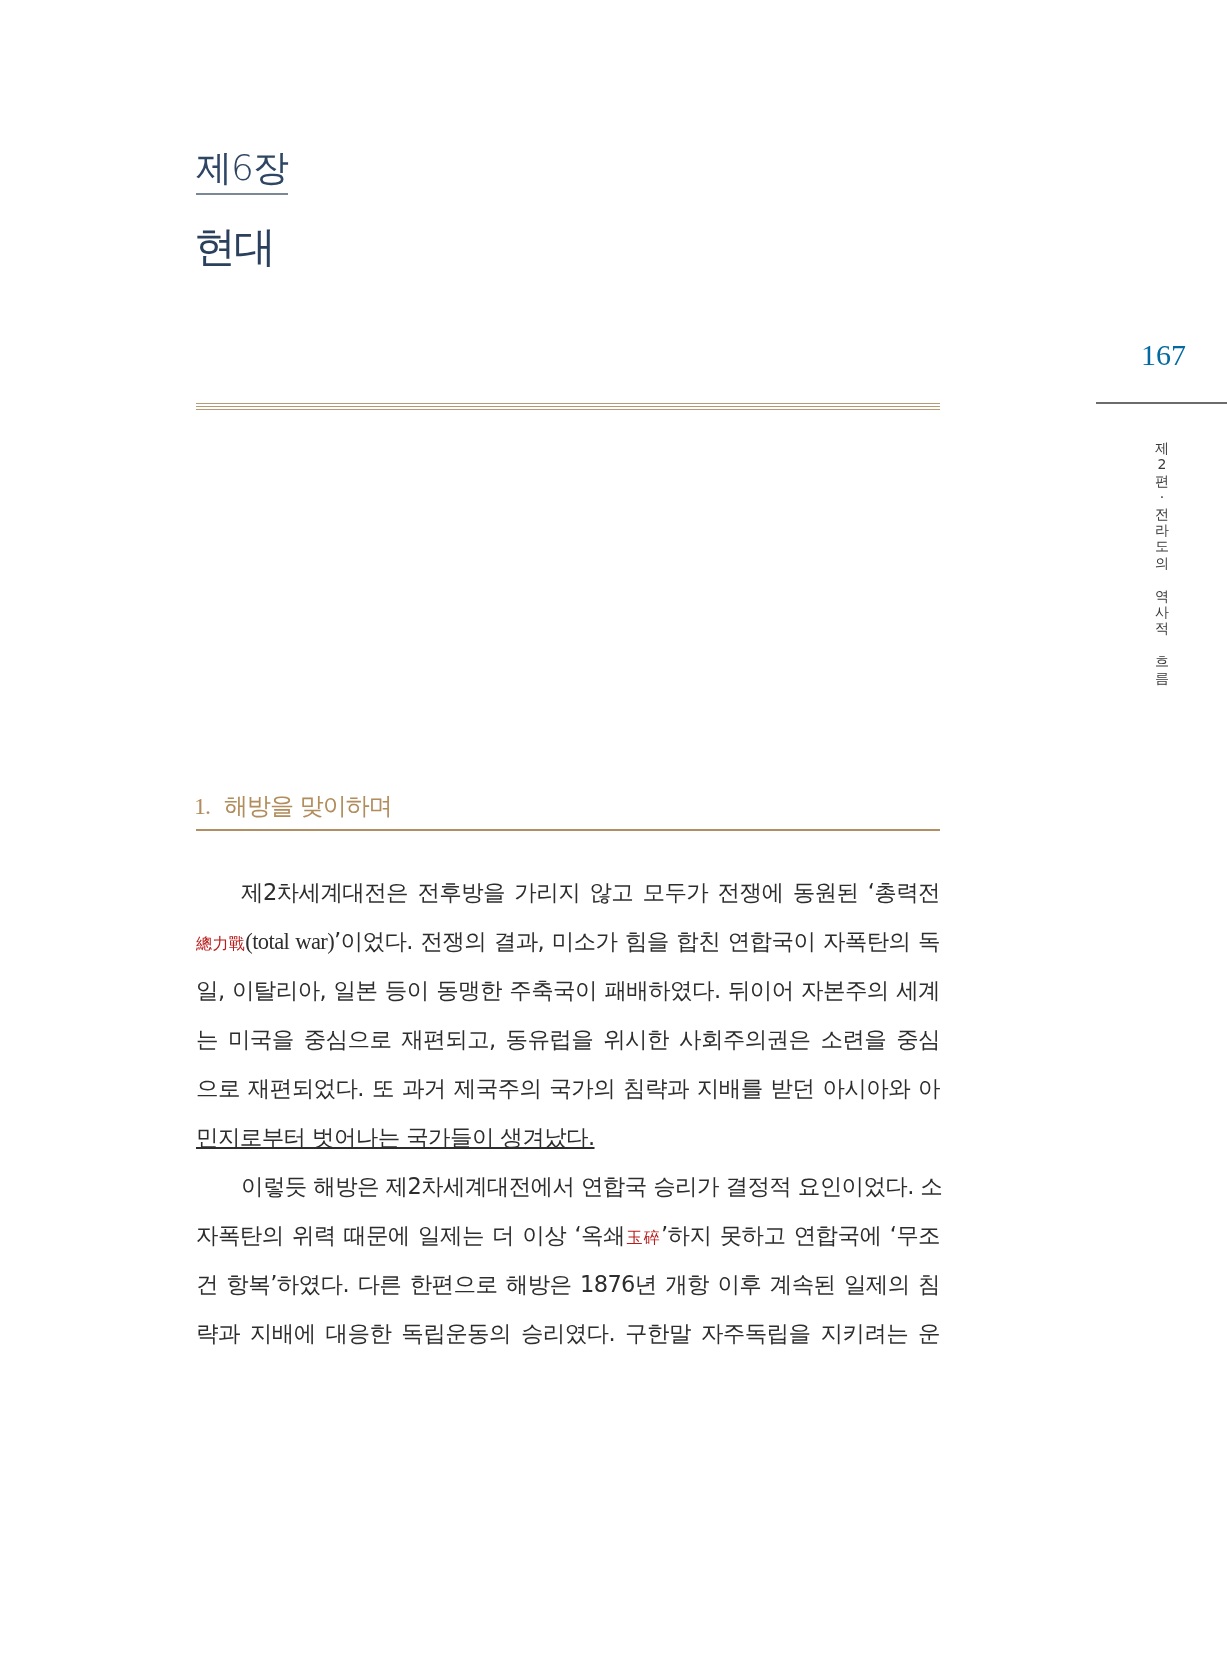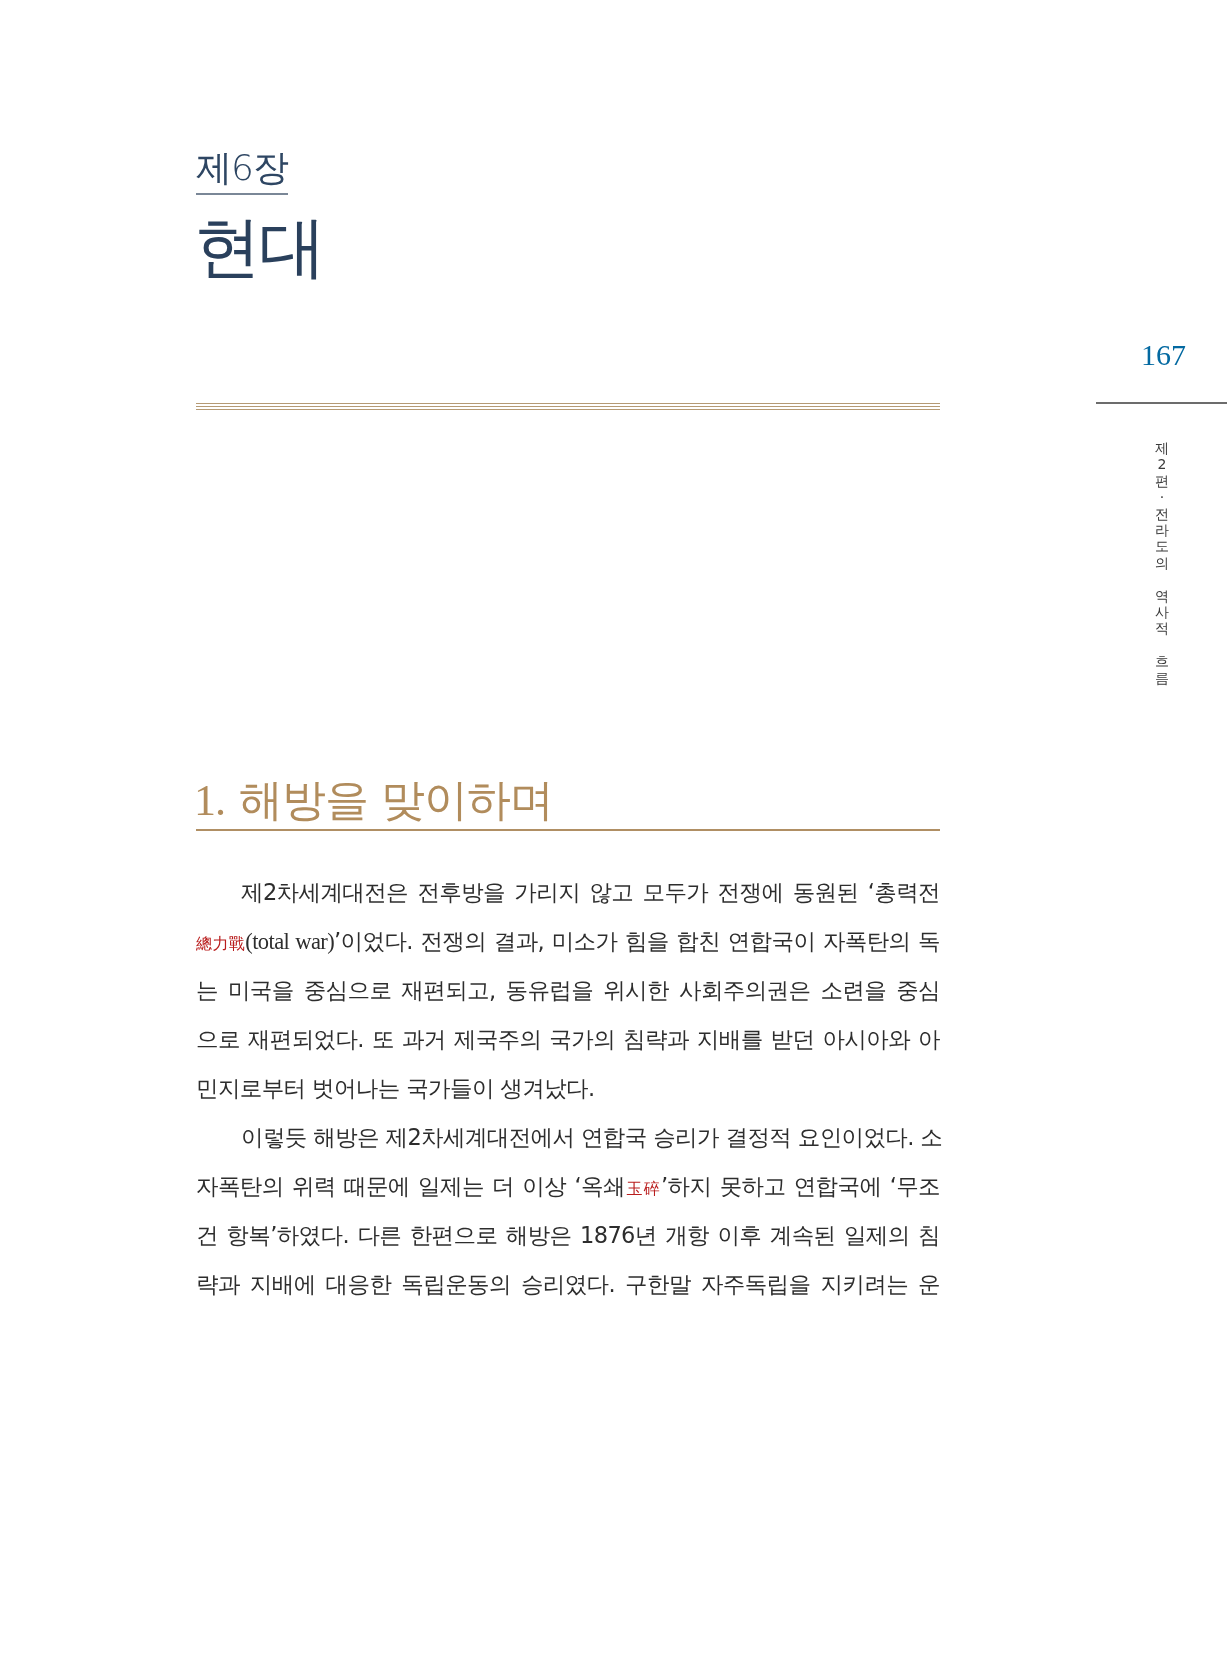--- a/index.html
+++ b/index.html
@@ -33,21 +33,21 @@
       top: 193px;
       width: 92px;
       height: 2px;
       background: #7a8797;
     }
     .chapter-title {
       position: absolute;
       left: 194px;
       top: 212px;
       font-family: "DejaVu Sans", "Liberation Sans", sans-serif;
-      font-size: 67px;
+      font-size: 42px;
       line-height: 70px;
       color: #2a405c;
       font-weight: 300;
       letter-spacing: -2px;
     }
     .page-number {
       position: absolute;
       left: 1141px;
       top: 337px;
       font-family: "Liberation Serif", "DejaVu Serif", serif;
@@ -93,22 +93,22 @@
       left: 0; right: 0;
       top: 0; bottom: 0;
       background: #f6ead8;
       z-index: -1;
     }
     .section-heading {
       position: absolute;
       left: 194px;
       top: 776px;
       font-family: "DejaVu Sans", "Liberation Sans", sans-serif;
-      font-size: 44px;
-      line-height: 48px;
+      font-size: 24px;
+      line-height: 60px;
       color: #b18c5c;
       font-weight: 300;
       letter-spacing: -1px;
     }
     .section-heading .num {
       margin-right: 14px;
       font-family: "Liberation Serif", "DejaVu Serif", serif;
     }
     .section-rule {
       position: absolute;
@@ -130,20 +130,21 @@
     .body-text .line {
       height: 49px;
       line-height: 49px;
       white-space: nowrap;
       text-align: justify;
       text-align-last: justify;
       letter-spacing: -0.6px;
     }
     .body-text .line.last {
       text-align-last: left;
+      text-decoration: underline;
     }
     .body-text .line.indent {
       padding-left: 45px;
     }
     .hanja {
       color: #b91c1c;
       font-size: 16px;
     }
     .latin {
       font-family: "Liberation Serif", "DejaVu Serif", serif;
@@ -182,20 +183,21 @@
 </div>
 
 <div class="section-heading">
   <span class="num">1.</span><span>해방을 맞이하며</span>
 </div>
 <div class="section-rule"></div>
 
 <div class="body-text">
   <div class="line indent">제2차세계대전은 전후방을 가리지 않고 모두가 전쟁에 동원된 ‘총력전</div>
   <div class="line"><span class="hanja">總力戰</span><span class="latin">(total war)</span><span>’이었다. 전쟁의 결과, 미소가 힘을 합친 연합국이 자폭탄의 독</span></div>
+  <div class="line">일, 이탈리아, 일본 등이 동맹한 주축국이 패배하였다. 뒤이어 자본주의 세계</div>
   <div class="line">는 미국을 중심으로 재편되고, 동유럽을 위시한 사회주의권은 소련을 중심</div>
   <div class="line">으로 재편되었다. 또 과거 제국주의 국가의 침략과 지배를 받던 아시아와 아</div>
   <div class="line last">민지로부터 벗어나는 국가들이 생겨났다.</div>
 
   <div class="line indent">이렇듯 해방은 제2차세계대전에서 연합국 승리가 결정적 요인이었다. 소</div>
   <div class="line"><span>자폭탄의 위력 때문에 일제는 더 이상 ‘옥쇄</span><span class="hanja">玉碎</span><span>’하지 못하고 연합국에 ‘무조</span></div>
   <div class="line">건 항복’하였다. 다른 한편으로 해방은 1876년 개항 이후 계속된 일제의 침</div>
   <div class="line">략과 지배에 대응한 독립운동의 승리였다. 구한말 자주독립을 지키려는 운</div>
 </div>
 

